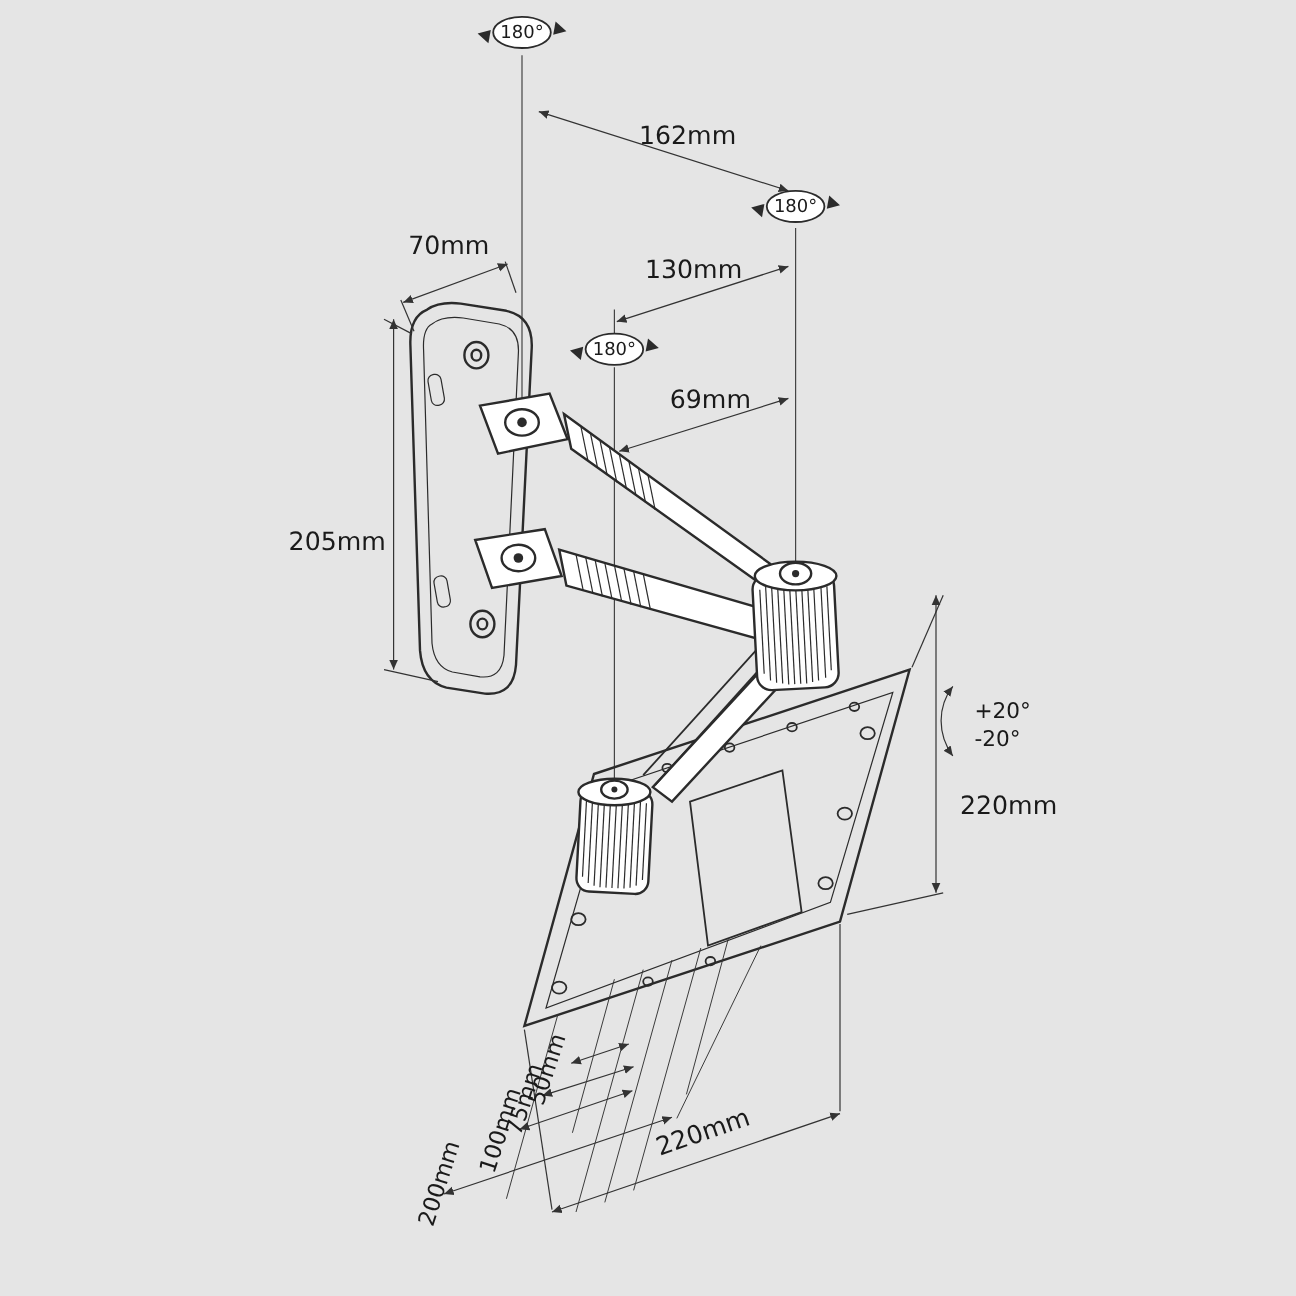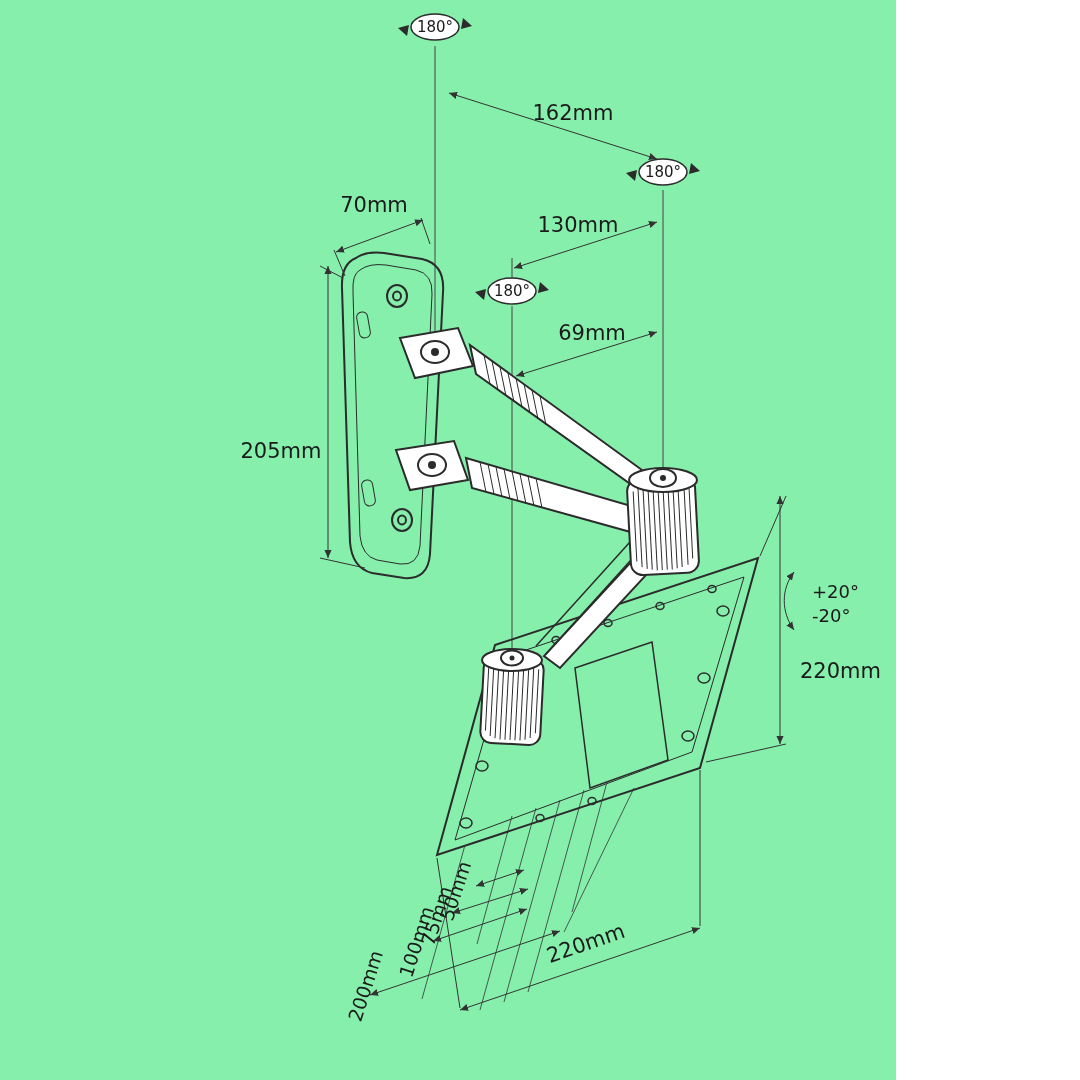--- a/index.html
+++ b/index.html
@@ -1,16 +1,16 @@
 <!DOCTYPE html>
 <html><head>
 <meta charset="utf-8">
 <style>
   html,body{margin:0;padding:0;background:#ffffff;}
-  #canvas{width:896px;height:1080px;position:relative;background:#86efac;overflow:hidden;}
+  #canvas{width:1080px;height:1080px;position:relative;background:#e5e5e5;overflow:hidden;}
   svg{display:block;}
   text{font-family:"DejaVu Sans","Liberation Sans",sans-serif;fill:#1a1a1a;}
   .dimlabel{font-size:21px;}
   .rotlabel{font-size:15px;}
   .tiltlabel{font-size:18px;}
   .smallrot{font-size:19px;}
 </style>
 </head>
 <body>
 

